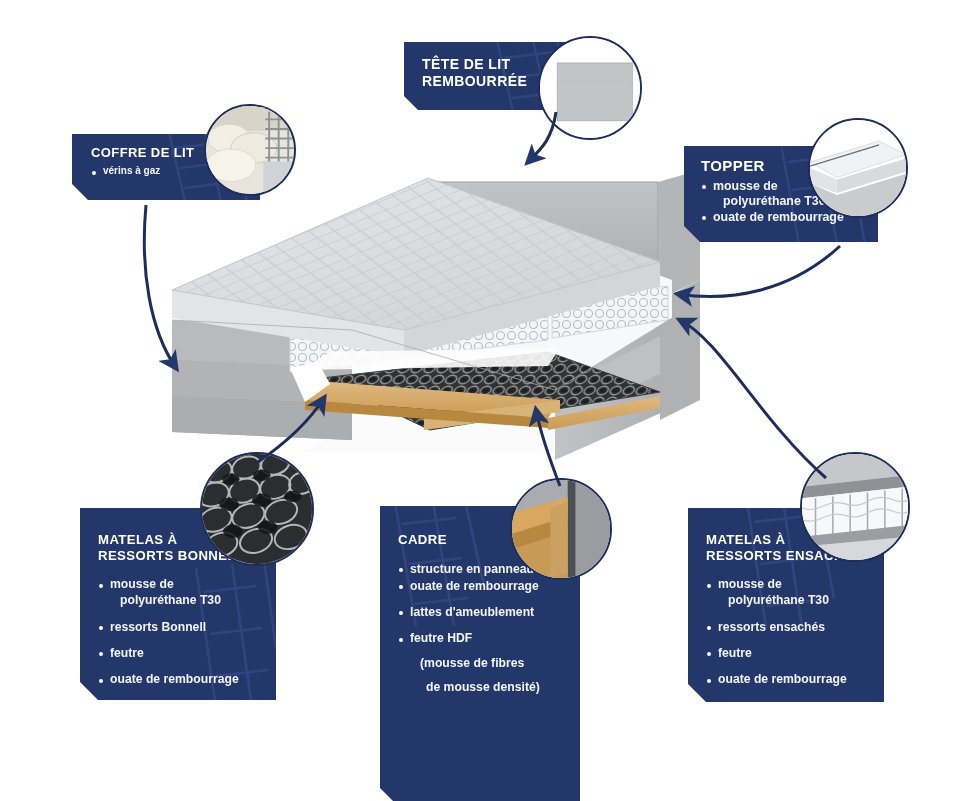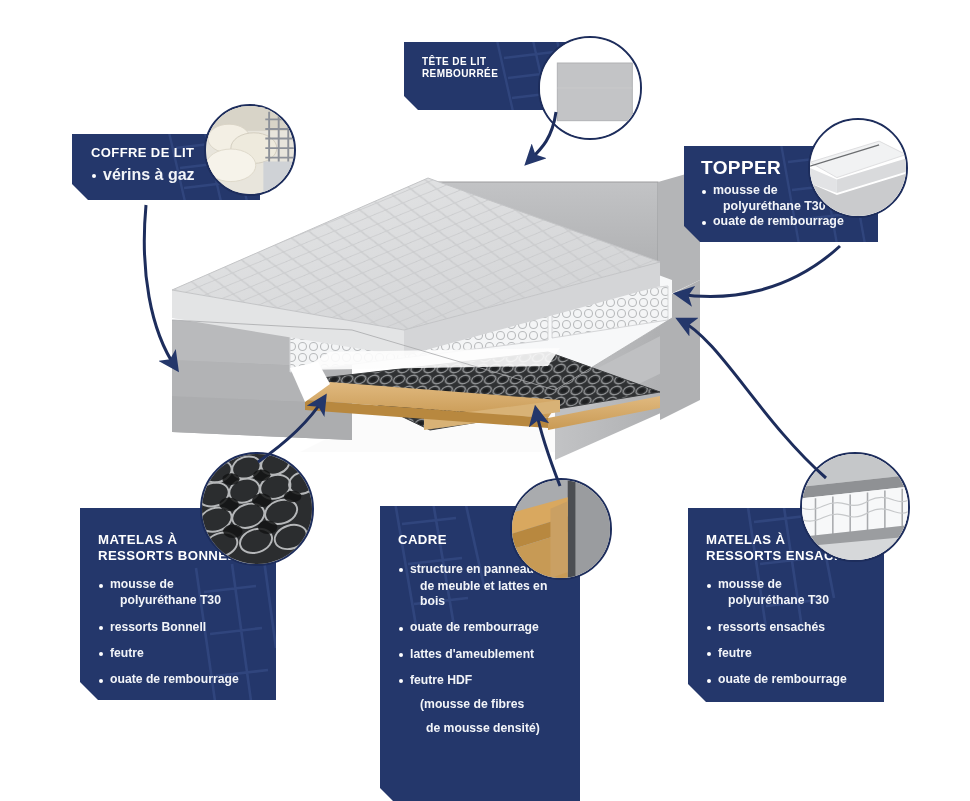--- a/index.html
+++ b/index.html
@@ -293,55 +293,55 @@
 
   <div class="callout" style="left:404px; top:42px; width:178px; height:68px;
               clip-path: polygon(0 0, 100% 0, 100% 100%, 14px 100%, 0 calc(100% - 14px));">
     <svg class="pattern" viewBox="0 0 178 68" preserveAspectRatio="none">
       <g fill="none" stroke="#3d5490" stroke-width="2.4">
         <path d="M92 -6 L110 74 M128 -6 L146 74 M100 16 L150 10 M104 36 L154 30 M108 56 L158 50"></path>
         <path d="M152 -6 L170 74"></path>
       </g>
     </svg>
     <div class="inner" style="padding:14px 14px 0 18px;">
-      <div class="c-title" style="font-size:10px;">
+      <div class="c-title" style="font-size:14px;">
         <div>TÊTE DE LIT</div>
         <div>REMBOURRÉE</div>
       </div>
     </div>
   </div>
 
   <div class="callout" style="left:72px; top:134px; width:188px; height:66px;
               clip-path: polygon(0 0, 100% 0, 100% 100%, 16px 100%, 0 calc(100% - 16px));">
     <svg class="pattern" viewBox="0 0 188 66" preserveAspectRatio="none">
       <g fill="none" stroke="#3d5490" stroke-width="2.4">
         <path d="M96 -6 L114 72 M132 -6 L150 72 M104 14 L154 8 M108 34 L158 28 M112 54 L162 48"></path>
         <path d="M158 -6 L176 72"></path>
       </g>
     </svg>
     <div class="inner" style="padding:11px 12px 0 19px;">
       <div class="c-title" style="font-size:13px; margin-bottom:5px;">
         <div>COFFRE DE LIT</div>
       </div>
-      <ul class="c-list" style="font-size:16px;">
+      <ul class="c-list" style="font-size:10px;">
         <li class="bullet">vérins à gaz</li>
       </ul>
     </div>
   </div>
 
   <div class="callout" style="left:684px; top:146px; width:194px; height:96px;
               clip-path: polygon(0 0, 100% 0, 100% 100%, 16px 100%, 0 calc(100% - 16px));">
     <svg class="pattern" viewBox="0 0 194 96" preserveAspectRatio="none">
       <g fill="none" stroke="#3d5490" stroke-width="2.4">
         <path d="M96 -8 L116 104 M134 -8 L154 104 M104 16 L156 10 M108 44 L160 38 M112 74 L164 68"></path>
         <path d="M162 -8 L182 104"></path>
       </g>
     </svg>
     <div class="inner" style="padding:11px 10px 0 17px;">
-      <div class="c-title" style="font-size:19px; margin-bottom:4px;">
+      <div class="c-title" style="font-size:15px; margin-bottom:4px;">
         <div>TOPPER</div>
       </div>
       <ul class="c-list" style="font-size:12.4px;">
         <li class="bullet">mousse de</li>
         <li class="cont">polyuréthane T30</li>
         <li class="bullet">ouate de rembourrage</li>
       </ul>
     </div>
   </div>
 
@@ -375,21 +375,20 @@
         <path d="M14 -10 L36 120 M52 -10 L74 120 M22 18 L76 12 M28 58 L82 52 M34 98 L88 92"></path>
         <path d="M84 -10 L104 80"></path>
       </g>
     </svg>
     <div class="inner" style="padding:26px 8px 0 18px;">
       <div class="c-title" style="font-size:13.2px; margin-bottom:14px;">
         <div>CADRE</div>
       </div>
       <ul class="c-list" style="font-size:12.2px;">
         <li class="bullet" style="margin-bottom:2px">structure en panneau</li>
-        <li class="cont" style="margin-bottom:11px">de meuble et lattes en bois</li>
         <li class="bullet" style="margin-bottom:11px">ouate de rembourrage</li>
         <li class="bullet" style="margin-bottom:11px">lattes d'ameublement</li>
         <li class="bullet" style="margin-bottom:9px">feutre HDF</li>
         <li class="cont" style="margin-bottom:9px">(mousse de fibres</li>
         <li class="cont" style="padding-left:28px">de mousse densité)</li>
       </ul>
     </div>
   </div>
 
   <div class="callout" style="left:688px; top:508px; width:196px; height:194px;

